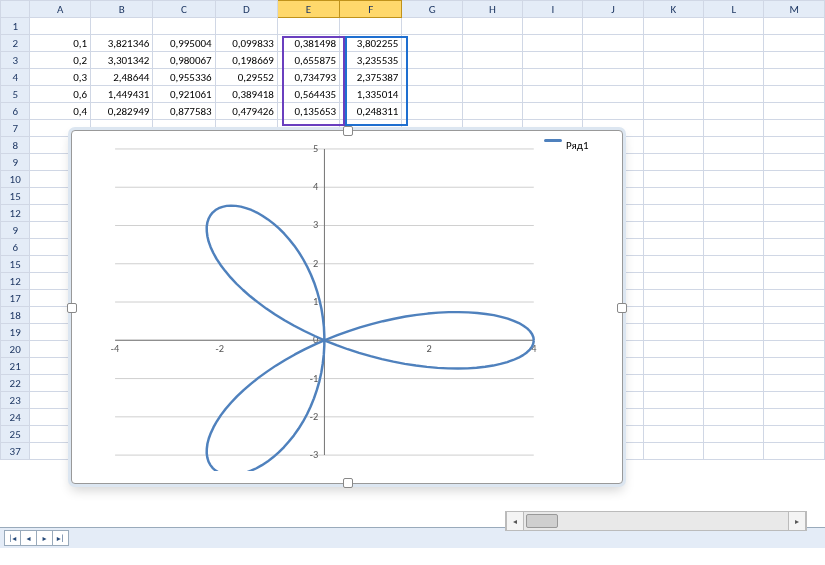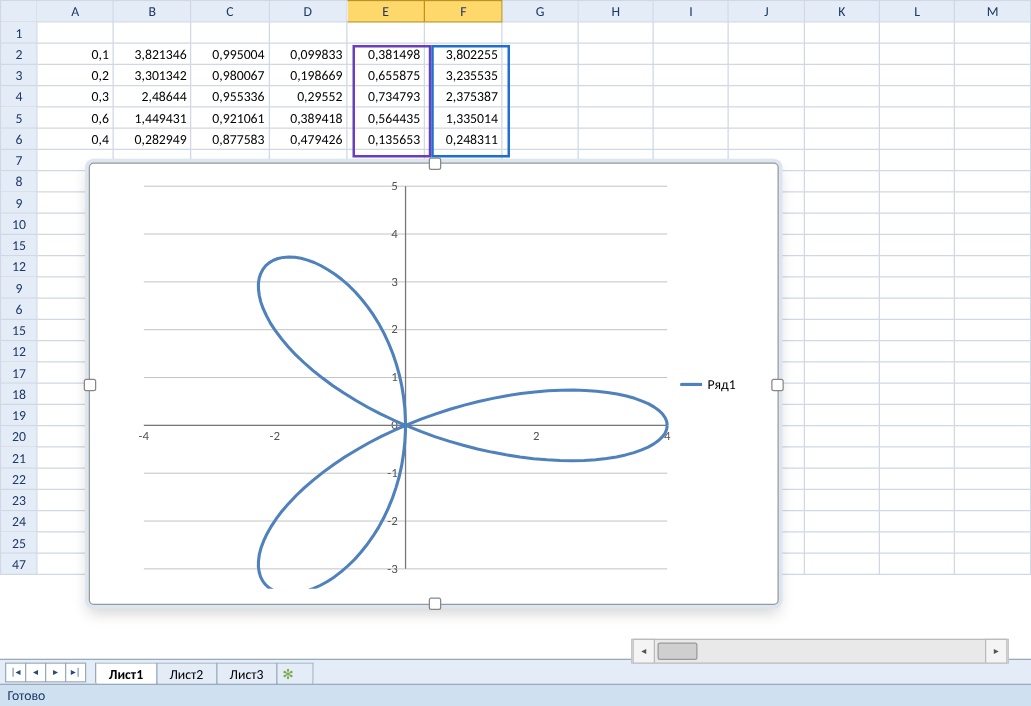--- a/index.html
+++ b/index.html
@@ -12,21 +12,21 @@
   .rowhdr{width:30px;text-align:center !important}
   .col{width:63px}
   .chart-box{position:absolute;left:71px;top:130px;width:550px;height:352px;background:#fff;border:1px solid #999;border-radius:4px;box-shadow:0 0 0 3px #dce6f1, 0 6px 12px rgba(0,0,0,.18)}
   .chart-box .handle{position:absolute;width:8px;height:8px;background:#fff;border:1px solid #888;border-radius:2px}
   .chart-box .h-n {left:50%;top:-5px;margin-left:-4px}
   .chart-box .h-s {left:50%;bottom:-5px;margin-left:-4px}
   .chart-box .h-e {right:-5px;top:50%;margin-top:-4px}
   .chart-box .h-w {left:-5px;top:50%;margin-top:-4px}
   .chart-inner{position:absolute;left:8px;top:8px;right:8px;bottom:8px;display:flex}
   .plot-area{flex:1;position:relative;margin:4px}
-  .legend-area{width:70px;display:flex;align-items:center}
+  .legend-area{width:70px;display:flex;align-items:flex-start}
   .legend-line{width:18px;height:0;border-top:3px solid #4f81bd;border-radius:2px;margin-right:4px}
   .tabbar{position:absolute;left:0;right:0;bottom:17px;height:20px;background:#e4ecf7;border-top:1px solid #9ab;display:flex;align-items:center;font-size:11px}
   .tabnav{display:flex;margin-left:4px}
   .tabnav div{width:15px;height:14px;border:1px solid #9ab;background:#fff;margin-right:-1px;display:flex;align-items:center;justify-content:center;color:#264a7a;font-size:8px}
   .tabs{display:flex;margin-left:8px}
   .tab{padding:2px 10px;border:1px solid #9ab;border-bottom:none;background:#e4ecf7;margin-right:-1px;border-radius:0 0 3px 3px;position:relative;top:1px}
   .tab.active{background:#fff;font-weight:bold}
   .tab.new{width:20px;padding:2px 4px;color:#7a4}
   .hscroll{position:absolute;right:18px;bottom:17px;width:300px;height:18px;border:1px solid #bbb;background:#e9e9e9;display:flex;align-items:center}
   .hscroll .arrow{width:16px;height:100%;background:#f4f4f4;border:1px solid #bbb;display:flex;align-items:center;justify-content:center;font-size:8px;color:#555}
@@ -468,21 +468,21 @@
           <td>-1,79438</td>
           <td></td>
           <td></td>
           <td></td>
           <td></td>
           <td></td>
           <td></td>
           <td></td>
         </tr>
         <tr>
-          <th class="rowhdr">47</th>
+          <th class="rowhdr">37</th>
           <td></td>
           <td></td>
           <td></td>
           <td></td>
           <td></td>
           <td></td>
           <td></td>
           <td></td>
           <td></td>
           <td></td>
@@ -542,31 +542,22 @@
   </div>
 </div>
 
 <div class="tabbar">
   <div class="tabnav">
     <div>|◂</div>
     <div>◂</div>
     <div>▸</div>
     <div>▸|</div>
   </div>
-  <div class="tabs" id="tabs">
-        <div class="tab active">Лист1</div>
-        <div class="tab">Лист2</div>
-        <div class="tab">Лист3</div>
-        <div class="tab new">✻</div>
-      </div>
   <div class="hscroll">
     <div class="arrow">◂</div>
     <div class="thumb"></div>
     <div style="flex:1"></div>
     <div class="arrow">▸</div>
   </div>
 </div>
 
-<div class="statusbar">
-  <span>Готово</span>
+
 </div>
 
-</div>
-
 </body></html>

